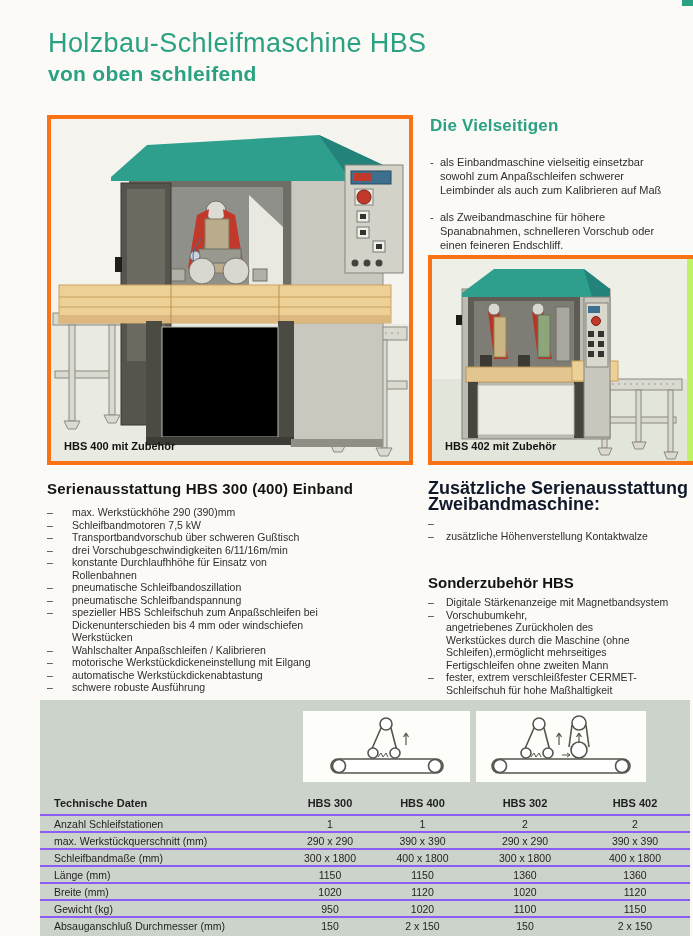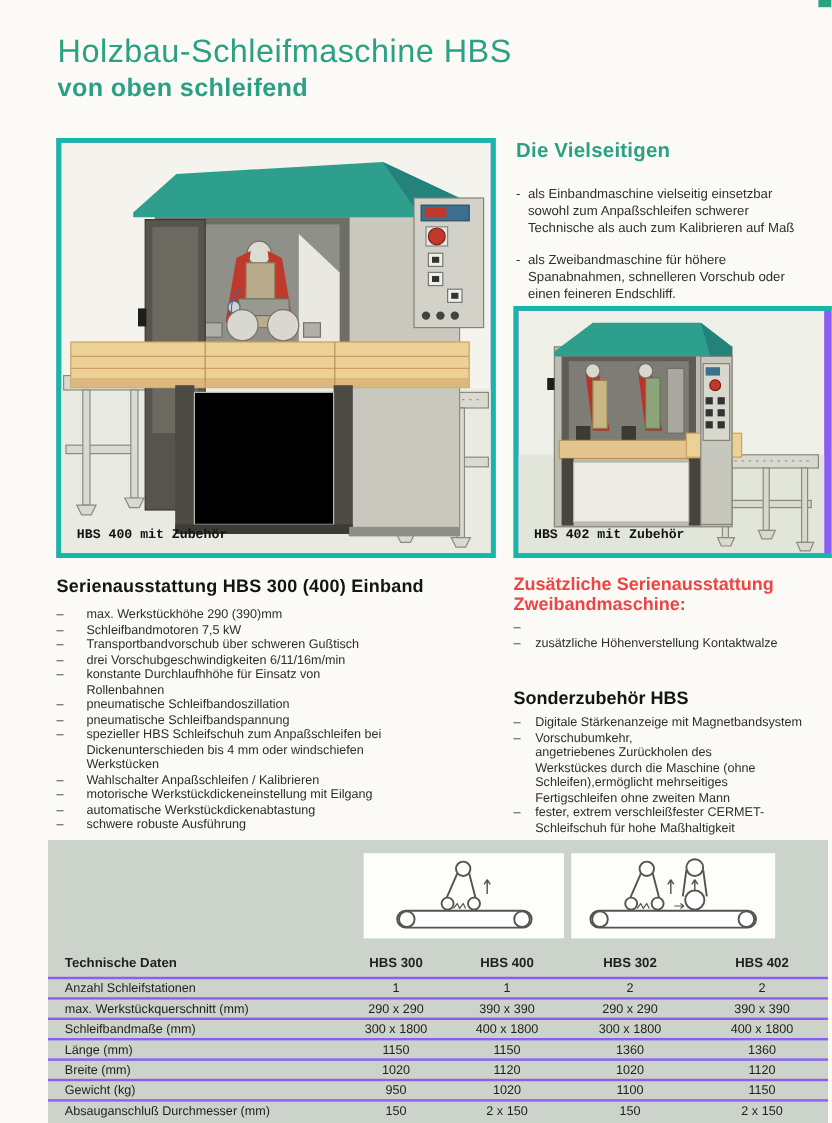--- a/index.html
+++ b/index.html
@@ -8,37 +8,37 @@
     background:#fbfaf6;
     font-family:"Liberation Sans", sans-serif;
     color:#2a2a2a;
   }
   .abs{position:absolute;}
   
   .page-title{left:48px;top:28px;font-size:27px;font-weight:normal;color:#2ba184;letter-spacing:.4px;}
   .page-subtitle{left:48px;top:62px;font-size:21px;font-weight:bold;color:#2ba184;letter-spacing:.3px;}
   .corner-mark{right:0;top:0;width:11px;height:6px;background:#2ba184;}
   
-  .photo{border:4px solid #14b8a6;background:#8b5cf6;box-sizing:border-box;font-family:Liberation Mono, monospace;}
+  .photo{border:4px solid #f97316;background:#bef264;box-sizing:border-box;}
   .photo-left{left:47px;top:115px;width:366px;height:350px;}
   .photo-right{left:428px;top:255px;width:294px;height:210px;}
   .photo svg{display:block;}
   .photo-caption{position:absolute;left:13px;bottom:9px;font-size:11px;font-weight:bold;color:#131313;}
   
   .viel-heading{left:430px;top:116px;font-size:17px;font-weight:bold;color:#2ba184;letter-spacing:.2px;}
   .viel-list{left:430px;top:155px;width:258px;font-size:11px;line-height:14px;color:#2e2e2e;}
   .viel-list .bitem{display:flex;margin-bottom:13px;}
   .viel-list .dash{flex:0 0 10px;}
   
   .bitem{display:flex;}
   .btext{white-space:pre-line;}
   .feat-heading{left:47px;top:480px;font-size:15px;font-weight:bold;color:#141414;letter-spacing:.2px;}
   .feat-list{left:47px;top:506px;width:372px;font-size:10.5px;line-height:12.5px;color:#2e2e2e;}
   .feat-list .dash{flex:0 0 25px;}
-  .zw-heading{left:428px;top:480px;font-size:15px;font-weight:bold;color:#ef4444;line-height:16px;white-space:pre-line;}
+  .zw-heading{left:428px;top:480px;font-size:18px;font-weight:bold;color:#0f172a;line-height:16px;white-space:pre-line;}
   .zw-list{left:428px;top:517px;width:260px;font-size:10.5px;line-height:12.5px;color:#2e2e2e;}
   .zw-list .dash{flex:0 0 18px;}
   .so-heading{left:428px;top:574px;font-size:15px;font-weight:bold;color:#141414;}
   .so-list{left:428px;top:596px;width:262px;font-size:10.5px;line-height:12.5px;color:#2e2e2e;}
   .so-list .dash{flex:0 0 18px;}
   
   .tech-block{left:40px;top:700px;width:650px;height:236px;background:#ccd3ca;overflow:hidden;}
   .diagram-box{position:absolute;top:11px;height:71px;background:#fdfdfa;}
   .diagram-box.one{left:263px;width:167px;}
   .diagram-box.two{left:436px;width:170px;}
@@ -149,21 +149,21 @@
   <div class="photo-caption">HBS 400 mit Zubehör</div>
 </div>
 
 <div class="abs viel-heading">Die Vielseitigen</div>
 <div class="abs viel-list">
 
 <div class="bitem">
     <span class="dash">-</span>
     <span class="btext">als Einbandmaschine vielseitig einsetzbar
 sowohl zum Anpaßschleifen schwerer
-Technische als auch zum Kalibrieren auf Maß</span>
+Leimbinder als auch zum Kalibrieren auf Maß</span>
   </div>
     <div class="bitem">
     <span class="dash">-</span>
     <span class="btext">als Zweibandmaschine für höhere
 Spanabnahmen, schnelleren Vorschub oder
 einen feineren Endschliff.</span>
   </div>
   </div>
 
 <div class="abs photo photo-right">

